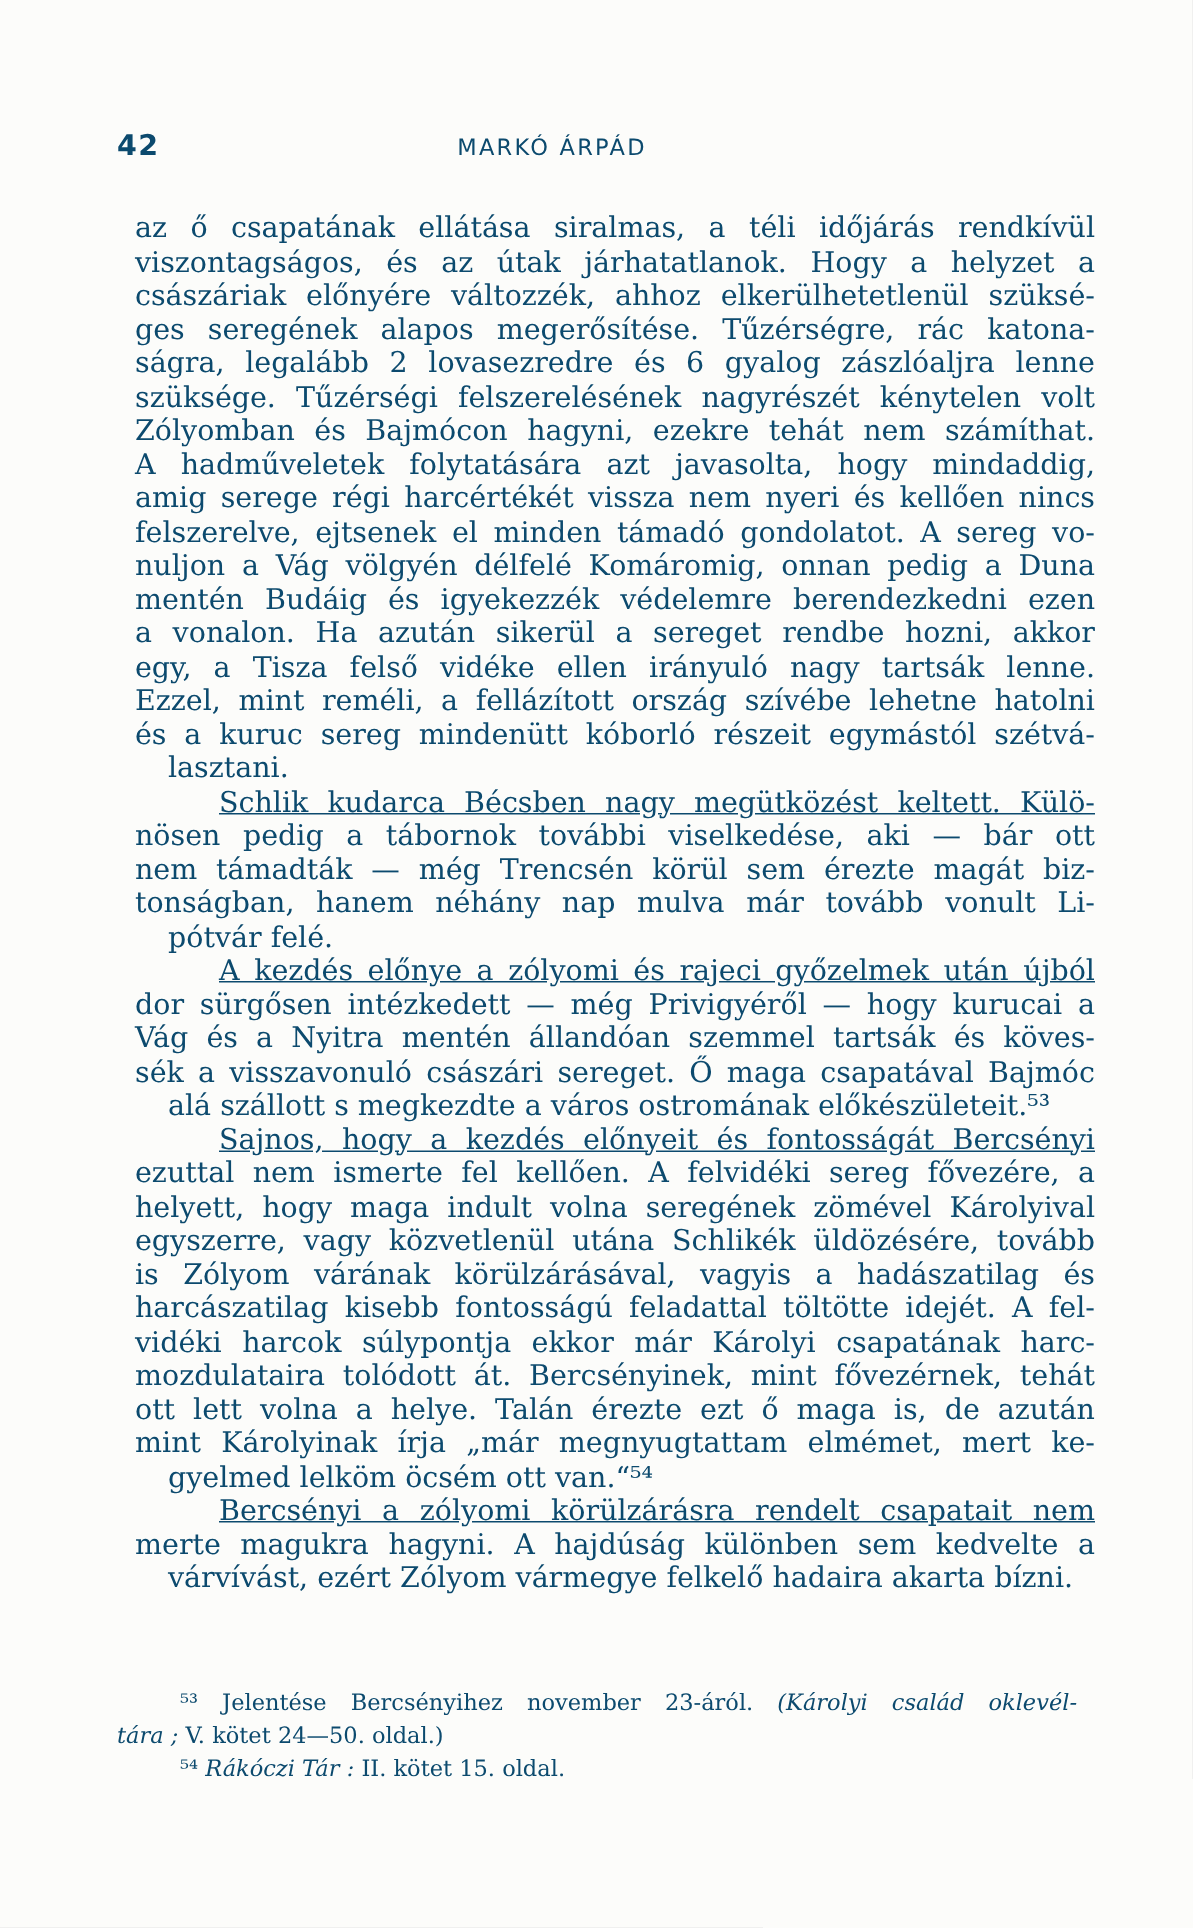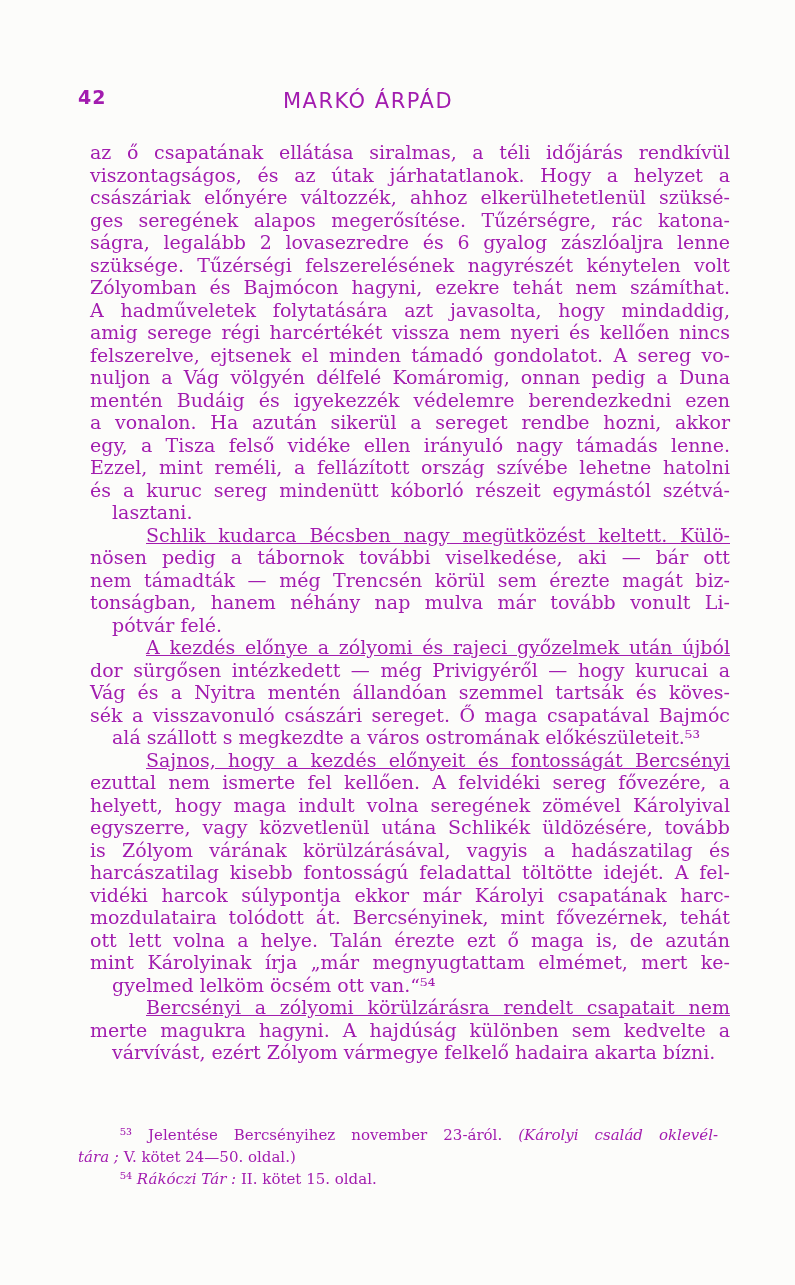--- a/index.html
+++ b/index.html
@@ -1,21 +1,21 @@
 <!DOCTYPE html>
 <html><head>
 <meta charset="utf-8">
 <style>
   html, body { margin: 0; padding: 0; background: #e8e8e6; }
   .page {
     position: relative;
     width: 795px;
     height: 1285px;
     background: #fcfcfa;
-    color: #a21caf;
+    color: #0c4a6e;
     font-family: "DejaVu Serif", serif;
     overflow: hidden;
     margin: 0 auto;
   }
   .running-head {
     position: absolute;
     top: 86px; left: 78px;
     width: 640px; height: 22px;
   }
   .pagenum {
@@ -23,21 +23,21 @@
     font-family: "DejaVu Sans", sans-serif;
     font-weight: bold;
     font-size: 19px;
     letter-spacing: 1px;
   }
   .title {
     position: absolute;
     left: calc(50% - 30px); top: 3px;
     transform: translateX(-50%);
     font-family: "DejaVu Sans", sans-serif;
-    font-size: 21px;
+    font-size: 15px;
     letter-spacing: 1.5px;
     white-space: nowrap;
   }
   .body-text {
     position: absolute;
     top: 141px; left: 90px;
     width: 640px;
     font-size: 19px;
     line-height: 22.5px;
   }
@@ -77,21 +77,21 @@
       <div class="line">ges seregének alapos megerősítése. Tűzérségre, rác katona-</div>
       <div class="line">ságra, legalább 2 lovasezredre és 6 gyalog zászlóaljra lenne</div>
       <div class="line">szüksége. Tűzérségi felszerelésének nagyrészét kénytelen volt</div>
       <div class="line">Zólyomban és Bajmócon hagyni, ezekre tehát nem számíthat.</div>
       <div class="line">A hadműveletek folytatására azt javasolta, hogy mindaddig,</div>
       <div class="line">amig serege régi harcértékét vissza nem nyeri és kellően nincs</div>
       <div class="line">felszerelve, ejtsenek el minden támadó gondolatot. A sereg vo-</div>
       <div class="line">nuljon a Vág völgyén délfelé Komáromig, onnan pedig a Duna</div>
       <div class="line">mentén Budáig és igyekezzék védelemre berendezkedni ezen</div>
       <div class="line">a vonalon. Ha azután sikerül a sereget rendbe hozni, akkor</div>
-      <div class="line">egy, a Tisza felső vidéke ellen irányuló nagy támadás lenne.</div>
+      <div class="line">egy, a Tisza felső vidéke ellen irányuló nagy tartsák lenne.</div>
       <div class="line">Ezzel, mint reméli, a fellázított ország szívébe lehetne hatolni</div>
       <div class="line">és a kuruc sereg mindenütt kóborló részeit egymástól szétvá-</div>
       <div class="line para-end">lasztani.</div>
       <div class="line indent">Schlik kudarca Bécsben nagy megütközést keltett. Külö-</div>
       <div class="line">nösen pedig a tábornok további viselkedése, aki — bár ott</div>
       <div class="line">nem támadták — még Trencsén körül sem érezte magát biz-</div>
       <div class="line">tonságban, hanem néhány nap mulva már tovább vonult Li-</div>
       <div class="line para-end">pótvár felé.</div>
       <div class="line indent">A kezdés előnye a zólyomi és rajeci győzelmek után újból</div>
       <div class="line">dor sürgősen intézkedett — még Privigyéről — hogy kurucai a</div>

